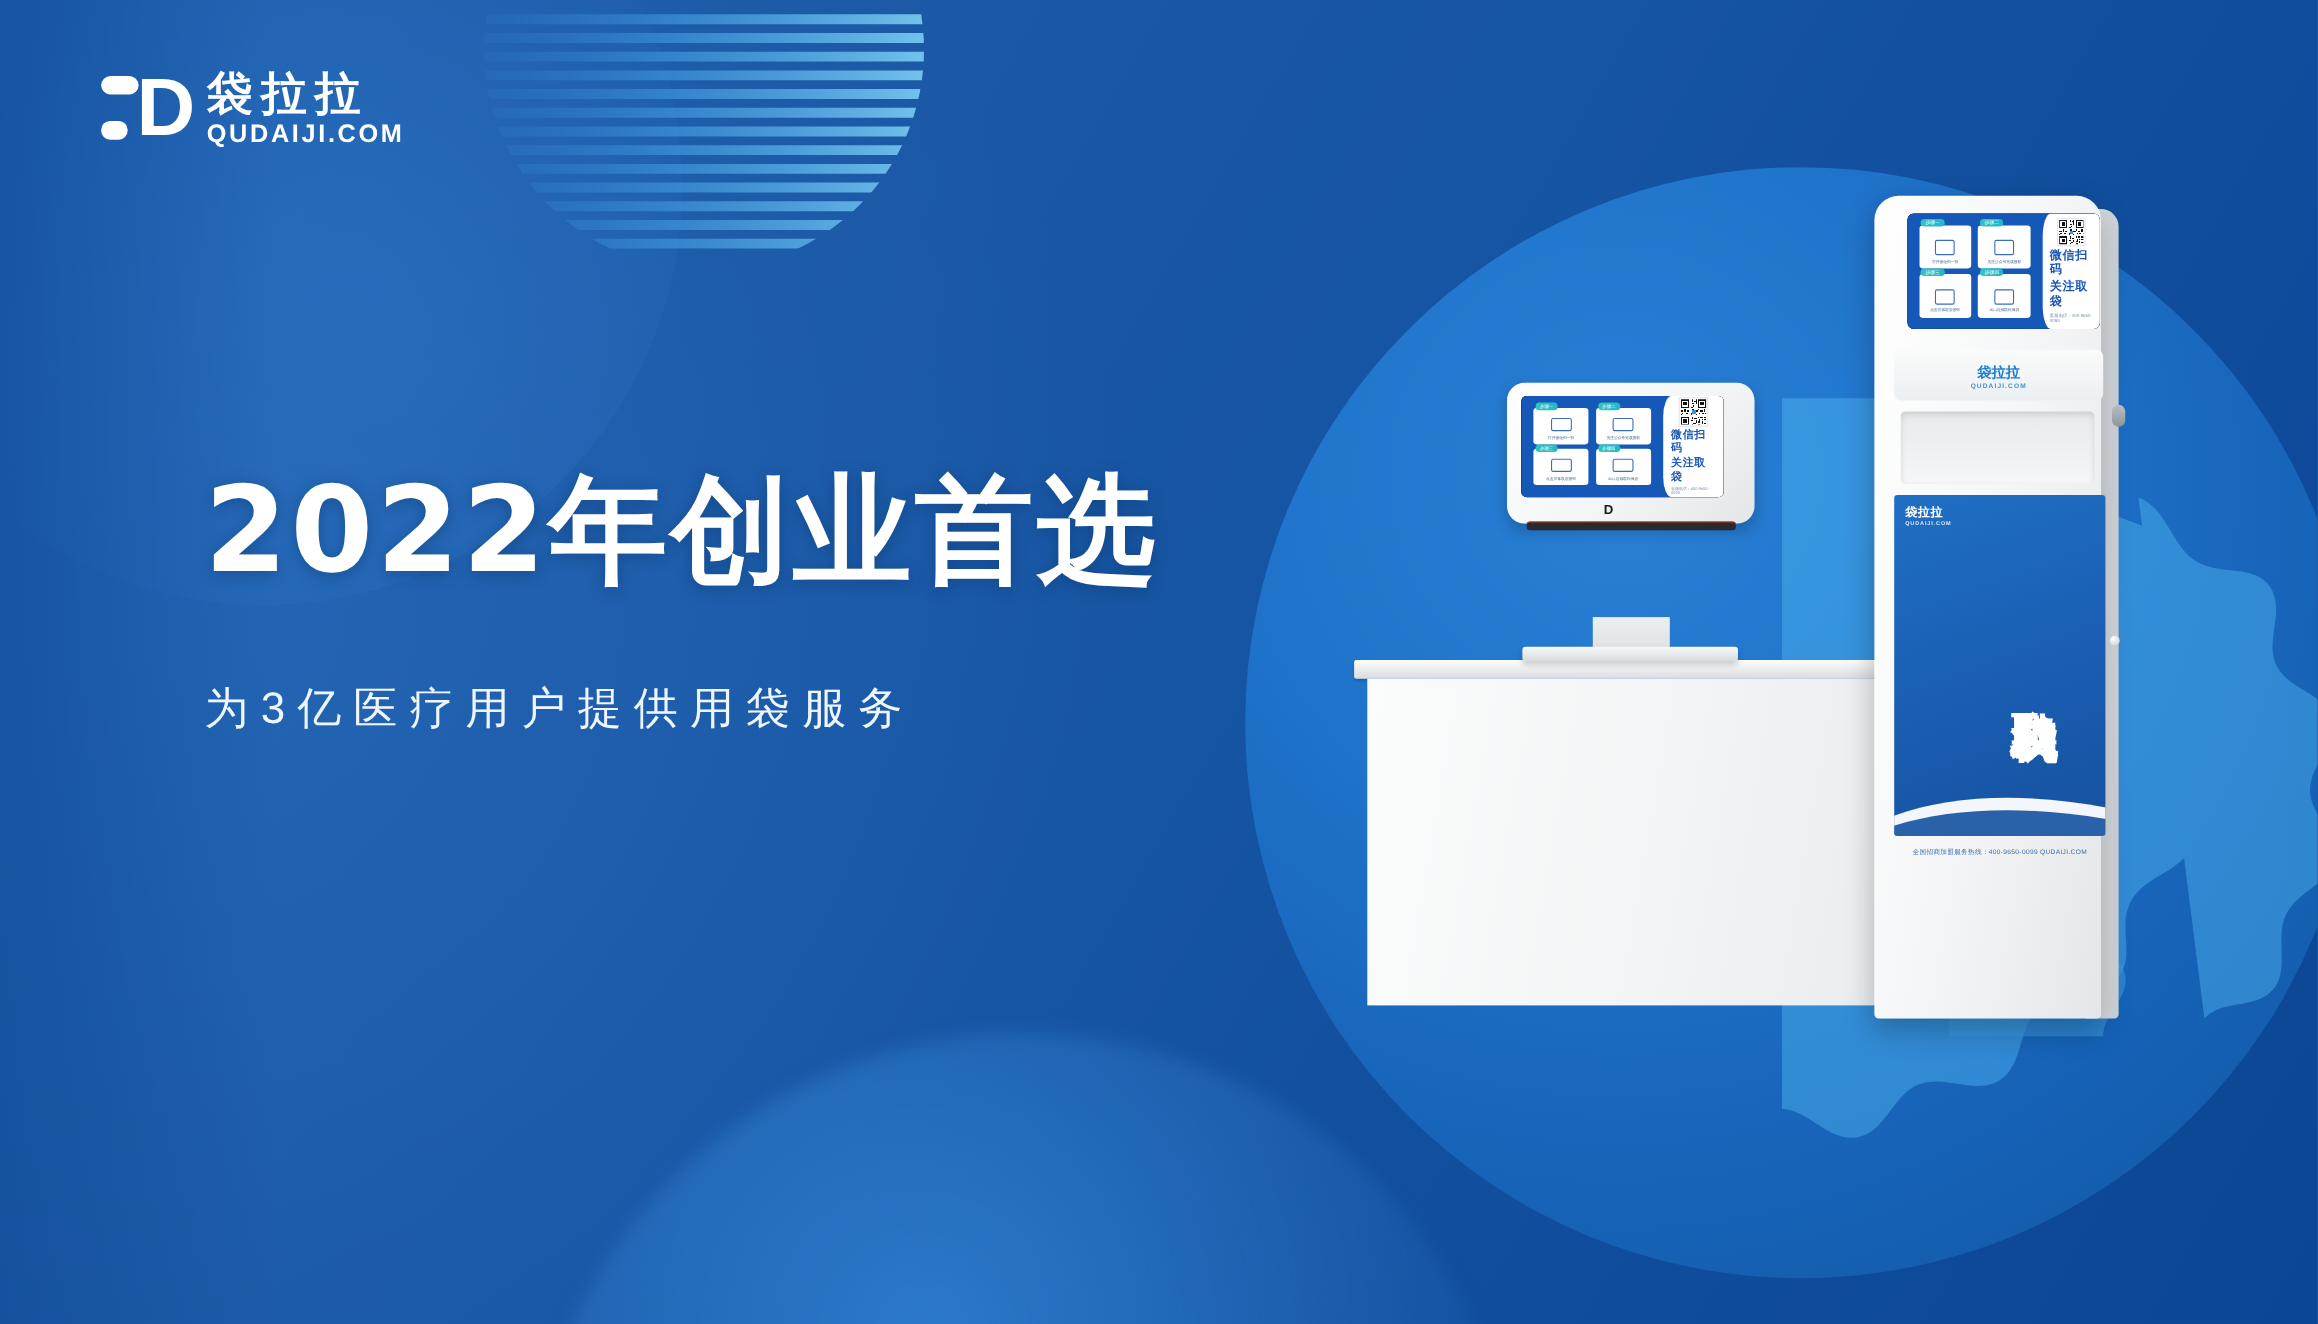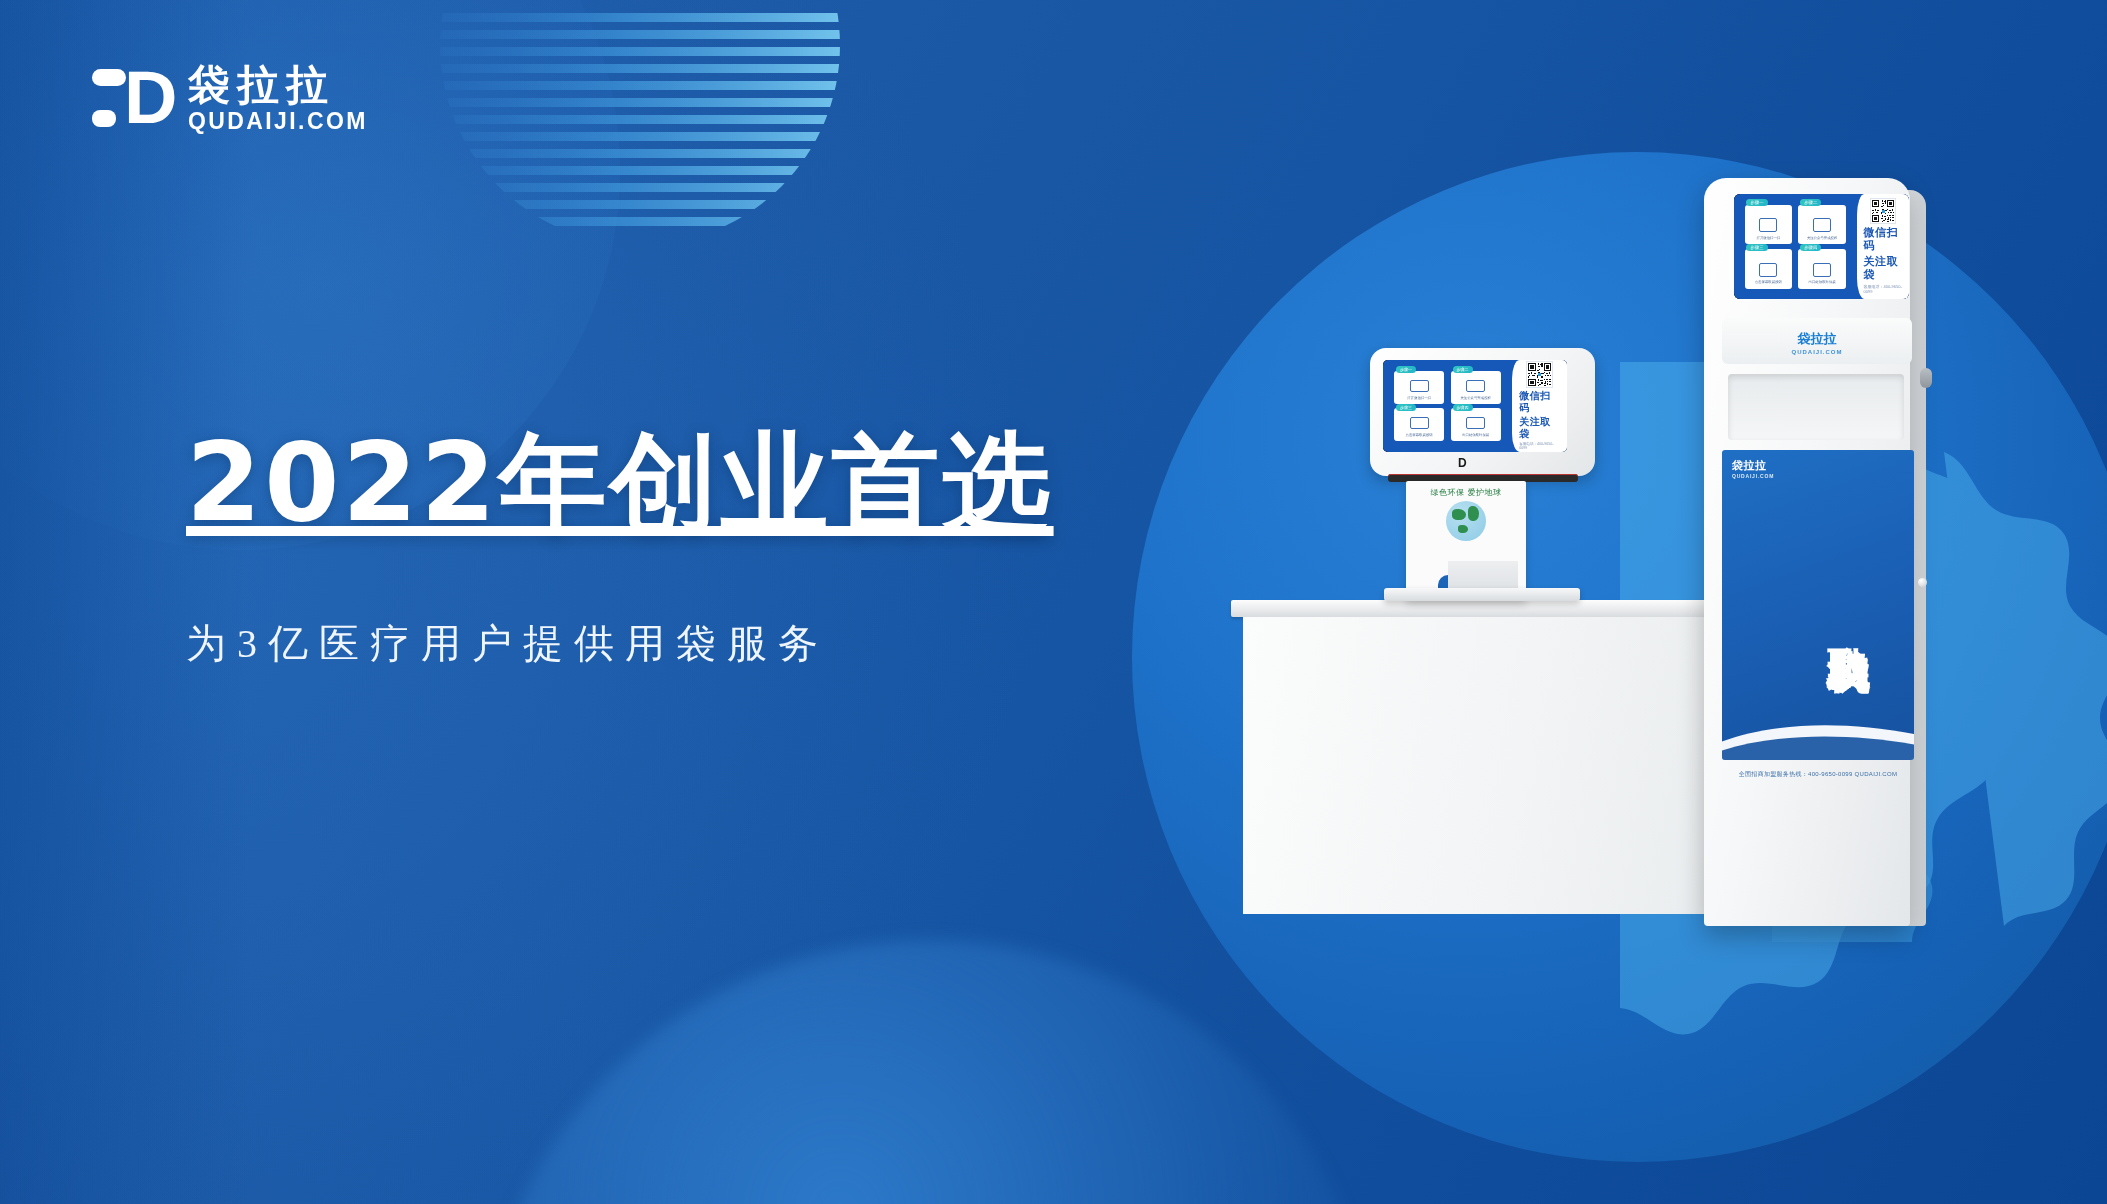--- a/index.html
+++ b/index.html
@@ -53,23 +53,23 @@
      font-family:"DejaVu Sans","Liberation Sans",sans-serif;}
   .logo-en{color:#fff;font-size:23px;letter-spacing:2.4px;line-height:1;font-weight:700;}
 
   
   .copy{position:absolute;left:186px;top:352px;width:1030px;}
   .h1{color:#fff;font-size:108px;line-height:1.06;font-weight:700;letter-spacing:5px;
       font-family:"DejaVu Sans","Liberation Sans",sans-serif;
       text-shadow:0 3px 14px rgba(6,40,86,.35);white-space:nowrap;}
   .h2{margin-top:74px;color:#fff;font-size:108px;line-height:1.06;font-weight:700;letter-spacing:3px;
       font-family:"DejaVu Sans","Liberation Sans",sans-serif;
-      text-shadow:0 3px 14px rgba(6,40,86,.35);white-space:nowrap;text-decoration:underline;}
+      text-shadow:0 3px 14px rgba(6,40,86,.35);white-space:nowrap;}
   .sub{margin-top:84px;color:#eef5fd;font-size:40px;letter-spacing:11px;line-height:1;font-weight:400;
-      font-family:Liberation Serif, serif;white-space:nowrap;}
+      font-family:Liberation Sans, sans-serif;white-space:nowrap;}
 
   
   .counter{position:absolute;left:1231px;top:600px;width:520px;height:320px;}
   .counter-top{position:absolute;left:0;top:0;width:520px;height:17px;background:linear-gradient(180deg,#fdfdfd,#d9dcdf);
      border-radius:2px;box-shadow:0 2px 3px rgba(0,0,0,.18);}
   .counter-body{position:absolute;left:12px;top:17px;width:496px;height:297px;
      background:linear-gradient(100deg,#fbfcfc 0%,#f2f4f5 55%,#e9ecee 100%);}
 
   
   .mini{position:absolute;left:1370px;top:348px;width:245px;height:265px;}
@@ -290,29 +290,20 @@
             </div>
             <span class="l1">微信扫码</span>
             <span class="l2">关注取袋</span>
             <span class="hot">客服电话：400-9650-0099</span>
           </div>
         </div>
       </div>
       <span class="mini-logo">D</span>
     </div>
     <div class="mini-slot"></div>
-    <div class="mini-bag">
-      <span class="bag-green-text">绿色环保 爱护地球</span>
-      <span class="bag-earth">
-        <i style="left:6px;top:8px;width:14px;height:11px;"></i>
-        <i style="left:22px;top:5px;width:11px;height:15px;"></i>
-        <i style="left:12px;top:24px;width:10px;height:8px;"></i>
-      </span>
-      <span class="mini-bag-cut"></span>
-    </div>
     <div class="mini-foot"></div>
     <div class="mini-base"></div>
   </div>
 
   <div class="kiosk">
     <div class="kiosk-side"></div>
     <div class="kiosk-body">
       <div class="kiosk-screen">
         <div class="ui">
           <div class="ui-left">

